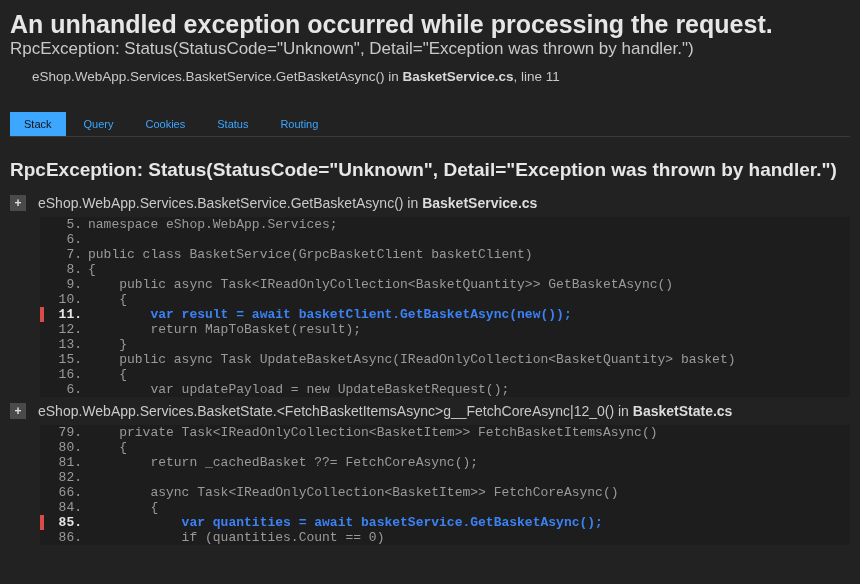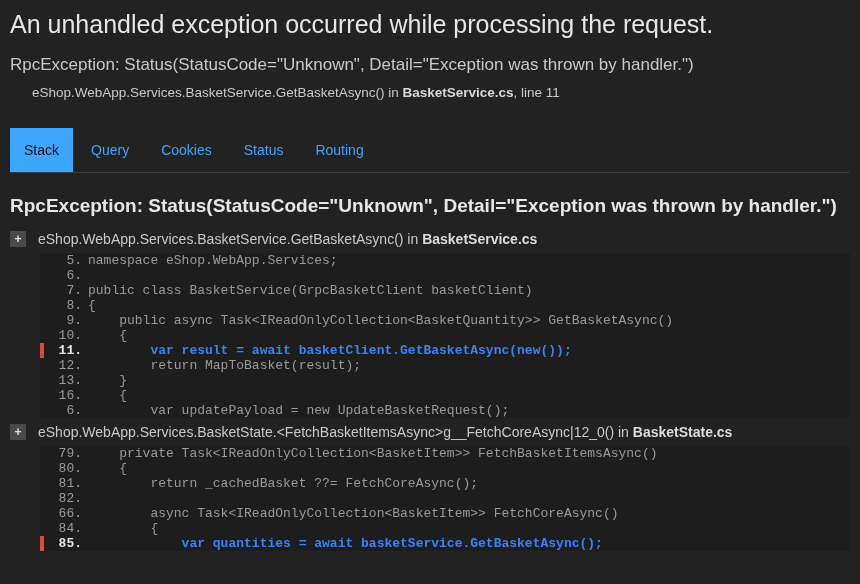--- a/index.html
+++ b/index.html
@@ -9,22 +9,21 @@
     font-family: "Segoe UI", Arial, sans-serif;
     font-size: 14px;
     width: 860px;
     height: 584px;
     overflow: hidden;
     padding: 10px 10px 0 10px;
   }
   h1 {
     color: #e6e6e6;
     font-size: 25px;
-    font-weight: normal;
-    margin-bottom: 16px;
+    font-weight: bold;
   }
   .subtitle {
     color: #c9c9c9;
     font-size: 17px;
     margin-bottom: 10px;
     font-weight: 400;
   }
   .trace-summary {
     color: #c9c9c9;
     font-size: 13.5px;
@@ -32,23 +31,23 @@
     margin-bottom: 28px;
   }
   .trace-summary .bold { font-weight: 700; color:#d8d8d8;}
   .tabs {
     display: flex;
     gap: 4px;
     border-bottom: 1px solid #3a3a3a;
     margin-bottom: 22px;
   }
   .tab {
-    padding: 14px 14px;
+    padding: 6px 14px;
     color: #3da6ff;
-    font-size: 14px;
+    font-size: 11px;
     cursor: pointer;
   }
   .tab.active {
     background: #3da6ff;
     color: #111;
   }
   h2.exception {
     color: #e6e6e6;
     font-size: 19px;
     font-weight: bold;
@@ -153,32 +152,34 @@
       <div class="code-block">
         <div class="code-line"><div class="gutter-marker"></div><div class="lineno">5.</div><div class="code-text">namespace eShop.WebApp.Services;</div></div>
         <div class="code-line"><div class="gutter-marker"></div><div class="lineno">6.</div><div class="code-text"></div></div>
         <div class="code-line"><div class="gutter-marker"></div><div class="lineno">7.</div><div class="code-text">public class BasketService(GrpcBasketClient basketClient)</div></div>
         <div class="code-line"><div class="gutter-marker"></div><div class="lineno">8.</div><div class="code-text">{</div></div>
         <div class="code-line"><div class="gutter-marker"></div><div class="lineno">9.</div><div class="code-text">    public async Task&lt;IReadOnlyCollection&lt;BasketQuantity&gt;&gt; GetBasketAsync()</div></div>
         <div class="code-line"><div class="gutter-marker"></div><div class="lineno">10.</div><div class="code-text">    {</div></div>
         <div class="code-line highlight"><div class="gutter-marker"></div><div class="lineno">11.</div><div class="code-text">        var result = await basketClient.GetBasketAsync(new());</div></div>
         <div class="code-line"><div class="gutter-marker"></div><div class="lineno">12.</div><div class="code-text">        return MapToBasket(result);</div></div>
         <div class="code-line"><div class="gutter-marker"></div><div class="lineno">13.</div><div class="code-text">    }</div></div>
+        <div class="code-line"><div class="gutter-marker"></div><div class="lineno">15.</div><div class="code-text">    public async Task UpdateBasketAsync(IReadOnlyCollection&lt;BasketQuantity&gt; basket)</div></div>
         <div class="code-line"><div class="gutter-marker"></div><div class="lineno">16.</div><div class="code-text">    {</div></div>
         <div class="code-line"><div class="gutter-marker"></div><div class="lineno">6.</div><div class="code-text">        var updatePayload = new UpdateBasketRequest();</div></div>
       </div>
     </div>
     <div class="frame">
       <div class="frame-header-row">
         <div class="expander">+</div>
         <div class="frame-header"><span>eShop.WebApp.Services.BasketState.&lt;FetchBasketItemsAsync&gt;g__FetchCoreAsync|12_0() in </span><span class="bold">BasketState.cs</span></div>
       </div>
       <div class="code-block">
         <div class="code-line"><div class="gutter-marker"></div><div class="lineno">79.</div><div class="code-text">    private Task&lt;IReadOnlyCollection&lt;BasketItem&gt;&gt; FetchBasketItemsAsync()</div></div>
         <div class="code-line"><div class="gutter-marker"></div><div class="lineno">80.</div><div class="code-text">    {</div></div>
         <div class="code-line"><div class="gutter-marker"></div><div class="lineno">81.</div><div class="code-text">        return _cachedBasket ??= FetchCoreAsync();</div></div>
         <div class="code-line"><div class="gutter-marker"></div><div class="lineno">82.</div><div class="code-text"></div></div>
         <div class="code-line"><div class="gutter-marker"></div><div class="lineno">66.</div><div class="code-text">        async Task&lt;IReadOnlyCollection&lt;BasketItem&gt;&gt; FetchCoreAsync()</div></div>
         <div class="code-line"><div class="gutter-marker"></div><div class="lineno">84.</div><div class="code-text">        {</div></div>
         <div class="code-line highlight"><div class="gutter-marker"></div><div class="lineno">85.</div><div class="code-text">            var quantities = await basketService.GetBasketAsync();</div></div>
+        <div class="code-line"><div class="gutter-marker"></div><div class="lineno">86.</div><div class="code-text">            if (quantities.Count == 0)</div></div>
       </div>
     </div>
   </div>
 
 </body></html>

